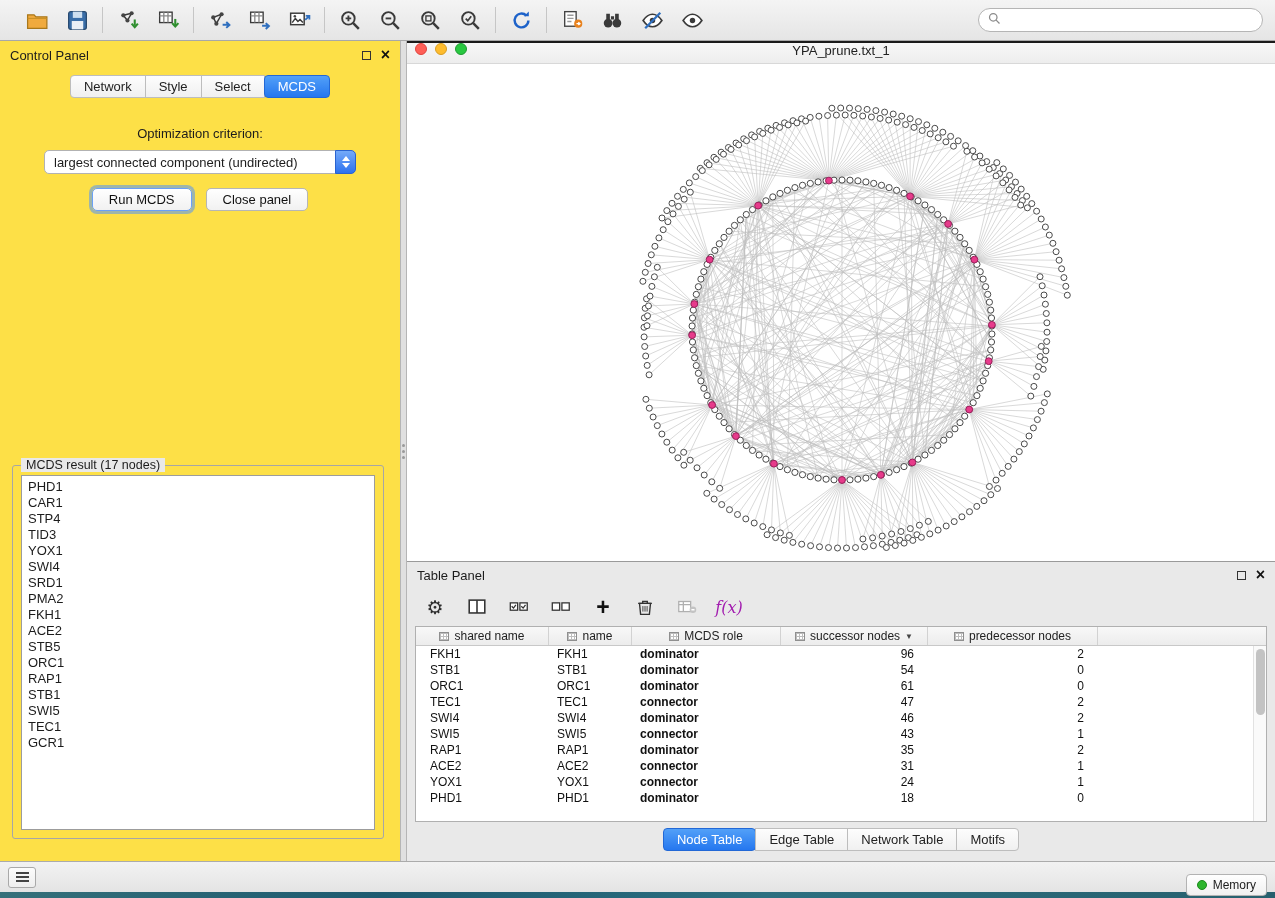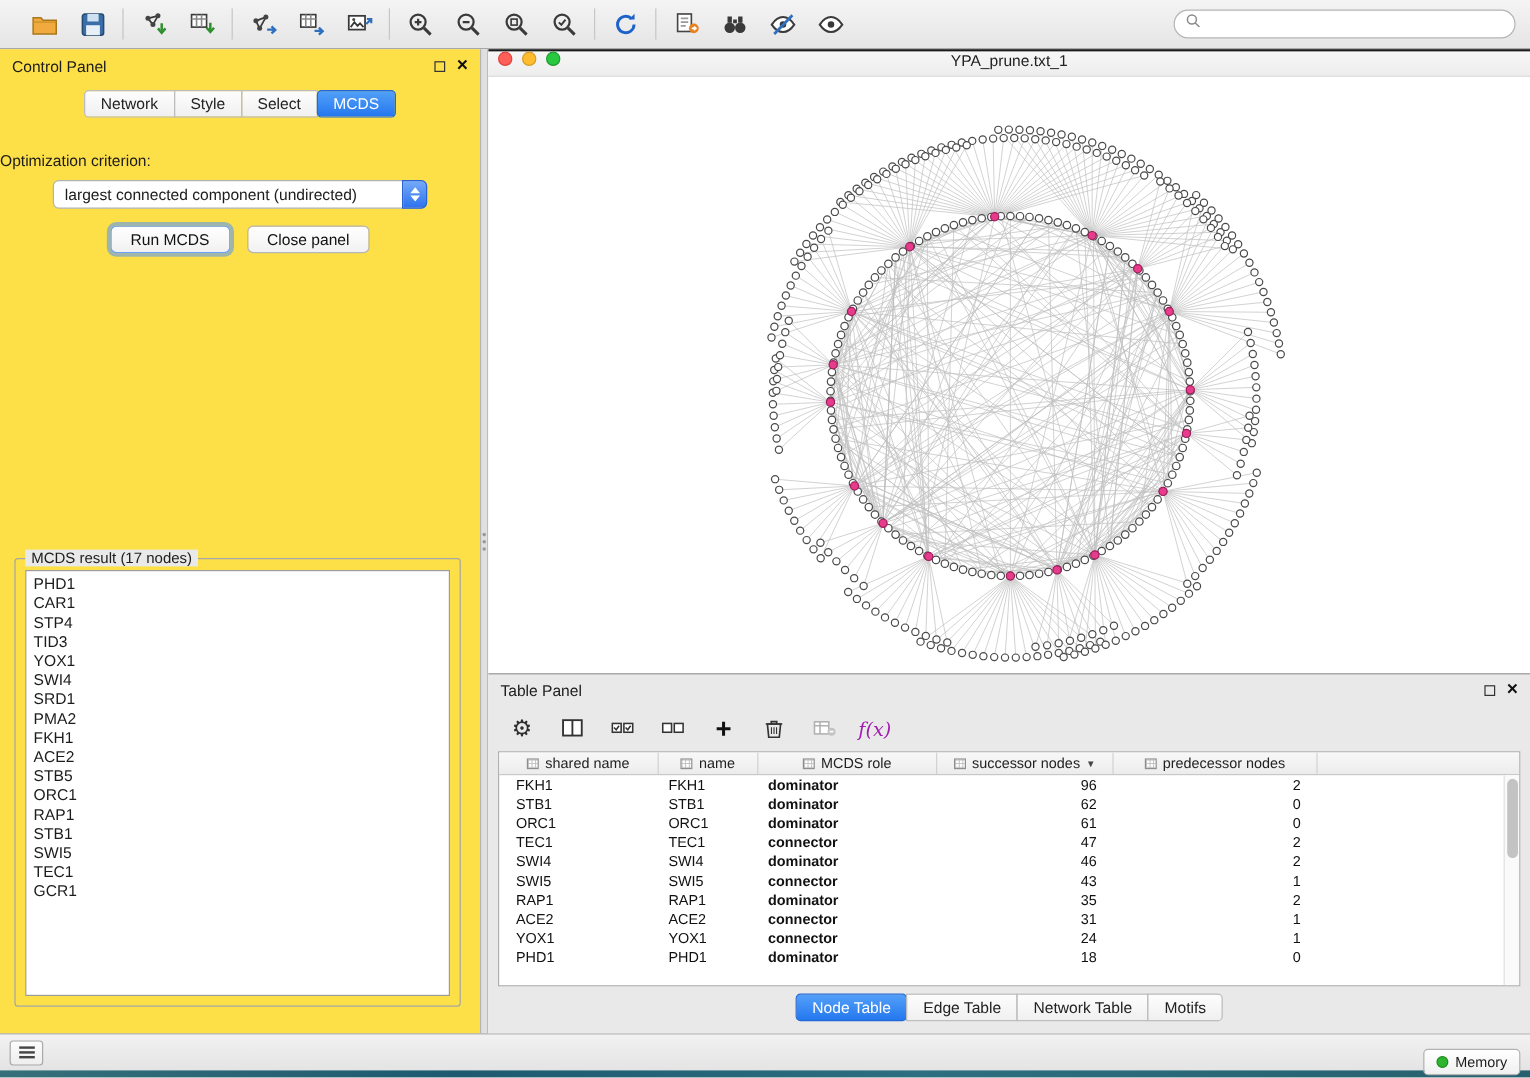--- a/index.html
+++ b/index.html
@@ -27,21 +27,21 @@
   .close-ic { font-size:16px; font-weight:bold; color:#111; line-height:1; }
 
   .cp-tabs { display:flex; justify-content:center; margin-top:6px; }
   .cp-tab, .bt-tab { font-size:13px; padding:3px 13px; background:linear-gradient(#fdfdfd,#f0f0f0);
             border:1px solid #bdbdbd; margin-left:-1px; color:#222; cursor:default; }
   .cp-tab:first-child, .bt-tab:first-child { border-radius:4px 0 0 4px; margin-left:0; }
   .cp-tab:last-child, .bt-tab:last-child { border-radius:0 4px 4px 0; }
   .cp-tab.active, .bt-tab.active { background:linear-gradient(#52a0f8,#2577ef); color:#fff;
             border-color:#2268d6; border-radius:4px; }
 
-  .opt-label { text-align:left; font-size:13px; margin-top:28px; }
+  .opt-label { text-align:center; font-size:13px; margin-top:28px; }
   .combo { width:312px; height:24px; margin:9px auto 0; background:#fff; border:1px solid #b2b2b2;
            border-radius:5px; display:flex; align-items:center; padding-left:9px; font-size:13px; position:relative; }
   .combo-cap { position:absolute; right:-1px; top:-1px; width:21px; height:24px;
                background:linear-gradient(#74aaf9,#2e72ee); border:1px solid #2a63cf; border-radius:0 5px 5px 0;
                display:flex; flex-direction:column; align-items:center; justify-content:center; gap:2px; }
   .tri-up { width:0; height:0; border-left:4px solid transparent; border-right:4px solid transparent; border-bottom:5px solid #fff; }
   .tri-dn { width:0; height:0; border-left:4px solid transparent; border-right:4px solid transparent; border-top:5px solid #fff; }
 
   .btn-row { display:flex; justify-content:center; gap:14px; margin-top:14px; }
   .mac-btn { background:linear-gradient(#ffffff,#f1f1f1); border:1px solid #b6b6b6; border-radius:5px;
@@ -1336,21 +1336,21 @@
               <div class="td c0">FKH1</div>
               <div class="td c1">FKH1</div>
               <div class="td c2">dominator</div>
               <div class="td c3 num">96</div>
               <div class="td c4 num">2</div>
             </div>
             <div class="trow">
               <div class="td c0">STB1</div>
               <div class="td c1">STB1</div>
               <div class="td c2">dominator</div>
-              <div class="td c3 num">62</div>
+              <div class="td c3 num">54</div>
               <div class="td c4 num">0</div>
             </div>
             <div class="trow">
               <div class="td c0">ORC1</div>
               <div class="td c1">ORC1</div>
               <div class="td c2">dominator</div>
               <div class="td c3 num">61</div>
               <div class="td c4 num">0</div>
             </div>
             <div class="trow">

